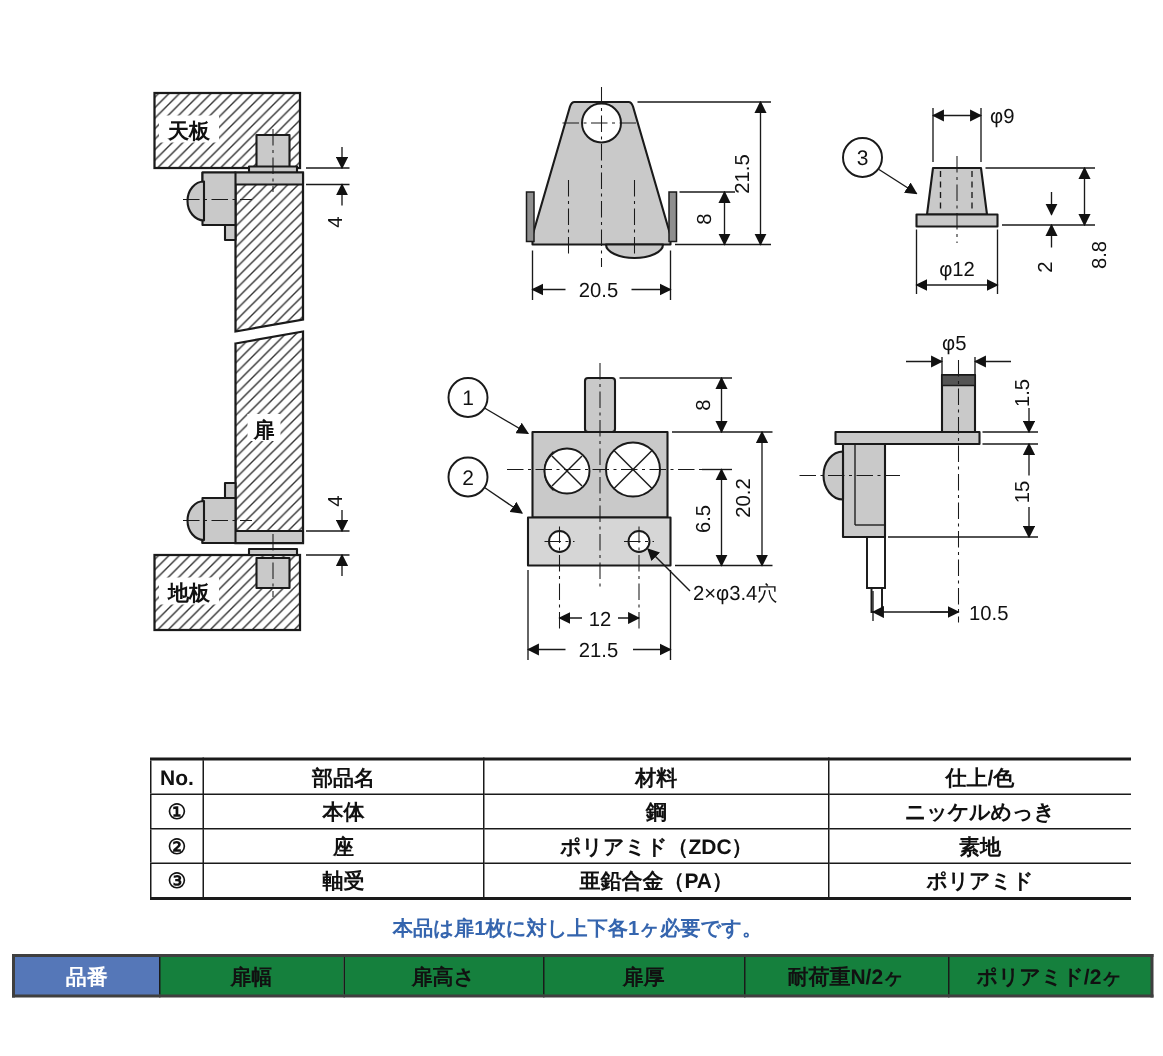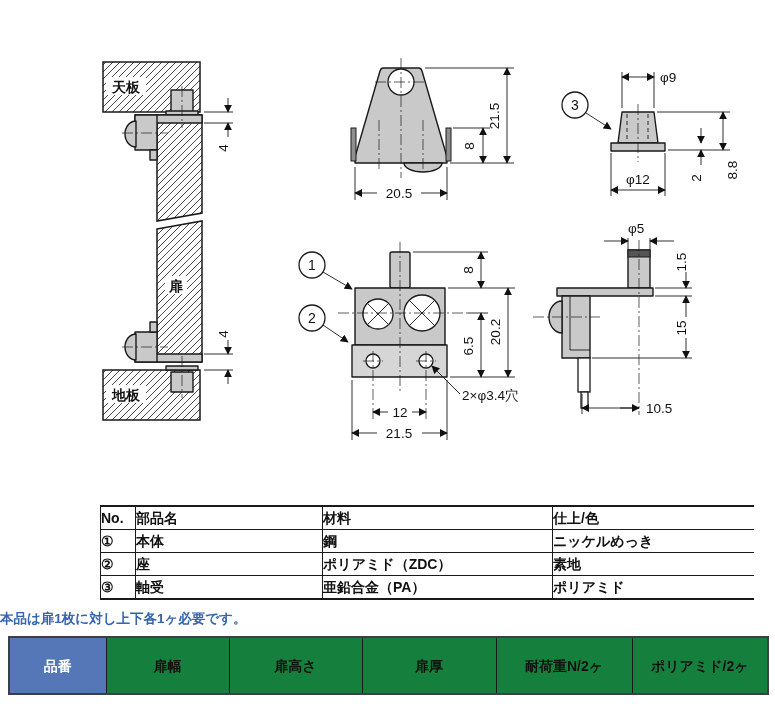--- a/index.html
+++ b/index.html
@@ -19,30 +19,30 @@
   .patch{fill:#fff;stroke:none}
   text{fill:#111}
   .dim-t{font-size:13.5px}
   .lbl{font-size:14px;font-weight:bold}
   .co{font-size:14px}
   
   .parts-table{position:absolute;left:100px;top:505px;width:653px;border-collapse:collapse;
     table-layout:fixed;border-top:2px solid #1a1a1a;border-bottom:2px solid #1a1a1a;
     border-left:1.2px solid #1a1a1a;background:#fff}
   .parts-table th,.parts-table td{border-right:1.2px solid #1a1a1a;border-bottom:1.2px solid #1a1a1a;
-    text-align:left;font-size:14px;font-weight:bold;height:22px;padding:0;line-height:1}
+    text-align:center;font-size:14px;font-weight:bold;height:22px;padding:0;line-height:1}
   .parts-table th:last-child,.parts-table td:last-child{border-right:none}
   .parts-table tr:last-child td{border-bottom:none}
   
-  .note{position:absolute;top:610px;left:0;width:770px;text-align:left;
+  .note{position:absolute;top:610px;left:0;width:770px;text-align:center;
     font-size:13.5px;font-weight:bold;color:#3565ae}
   
   .spec-table{position:absolute;left:8px;top:636px;width:759px;border-collapse:collapse;
     table-layout:fixed;border:2px solid #3f3f3f;background:#fff}
-  .spec-table th,.spec-table td{border:1.2px solid #1a1a1a;text-align:center;padding:15px;line-height:1}
+  .spec-table th,.spec-table td{border:1.2px solid #1a1a1a;text-align:center;padding:0;line-height:1}
   .spec-table th{background:#15803d;font-size:14px;font-weight:bold;height:25px}
   .spec-table td{font-size:15px;font-weight:bold;height:26px}
   .spec-table .model-h{background:#5577b8;color:#fff}
   .spec-table .model-c{background:#faf7e3}
 </style>
 </head>
 <body>
 
 <svg width="775" height="478" viewBox="0 0 775 478">
   <defs>

